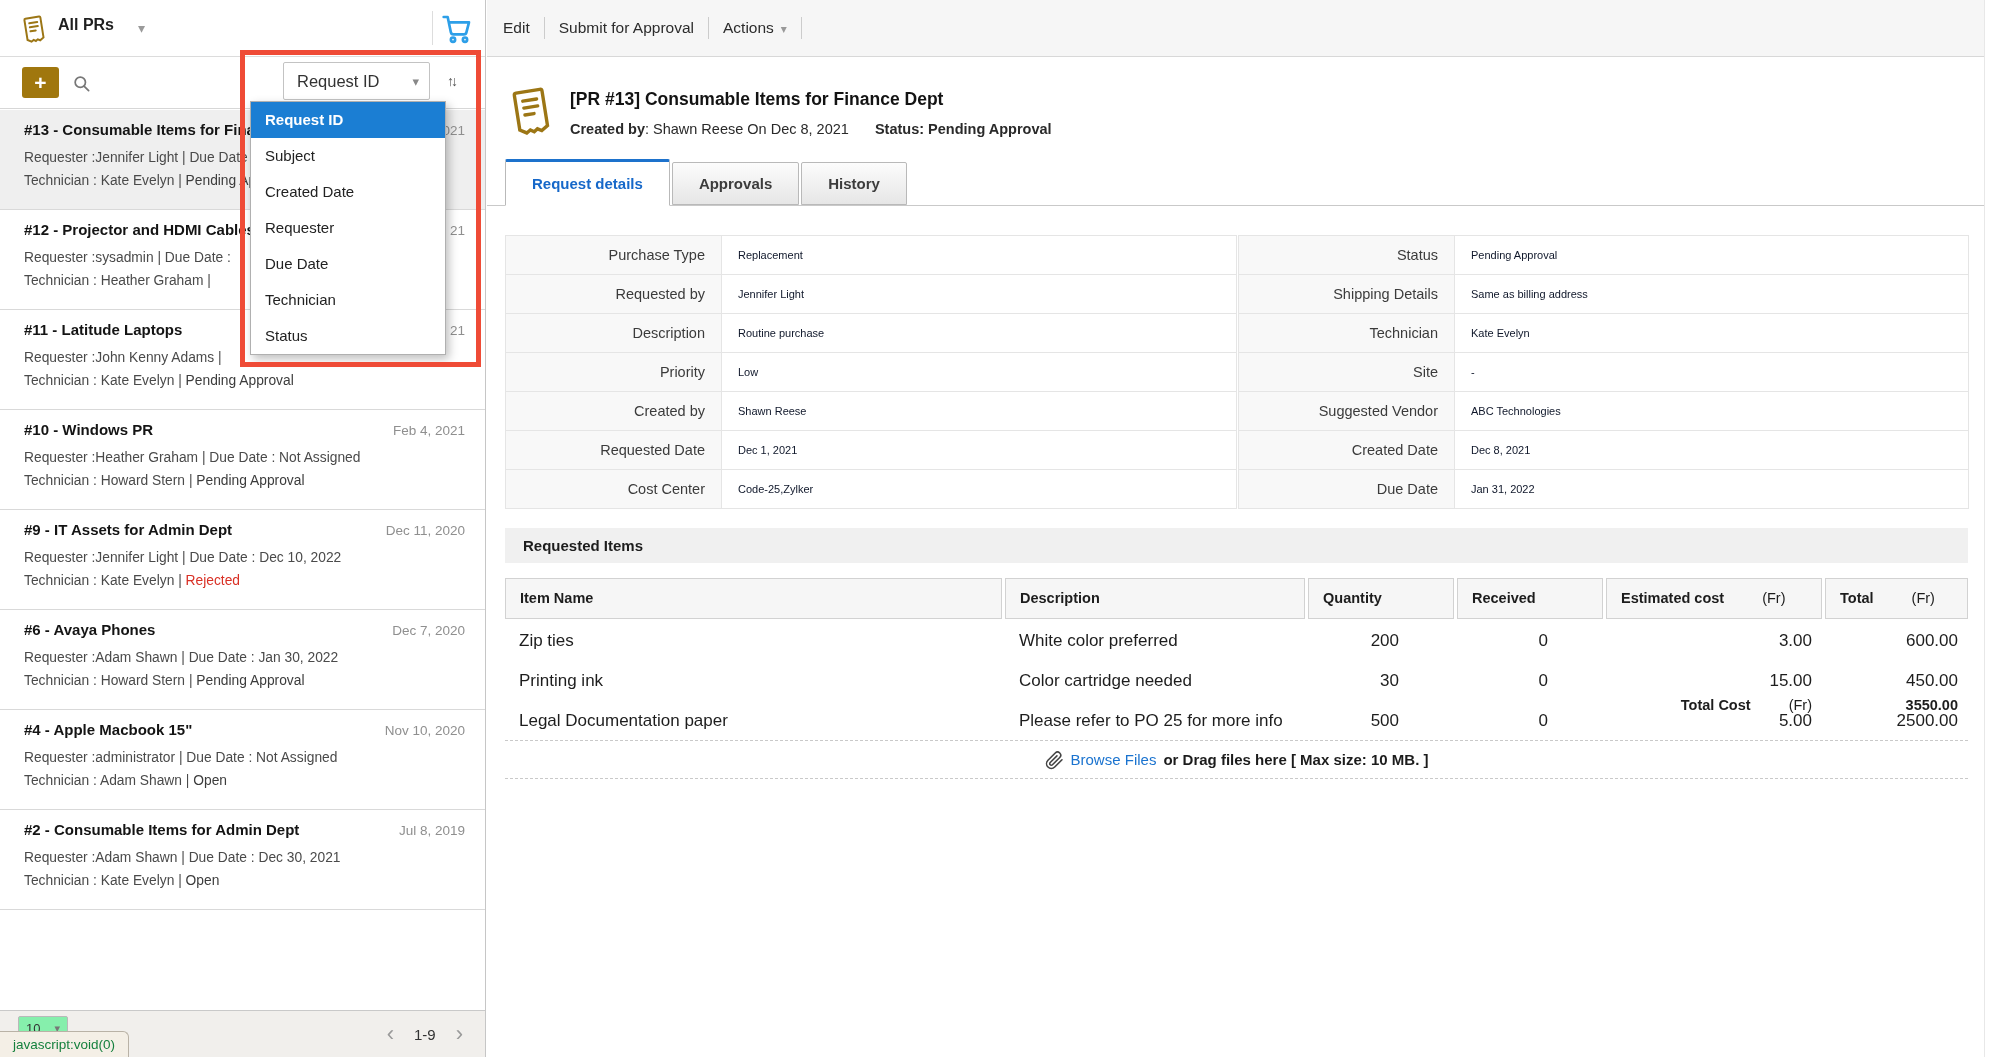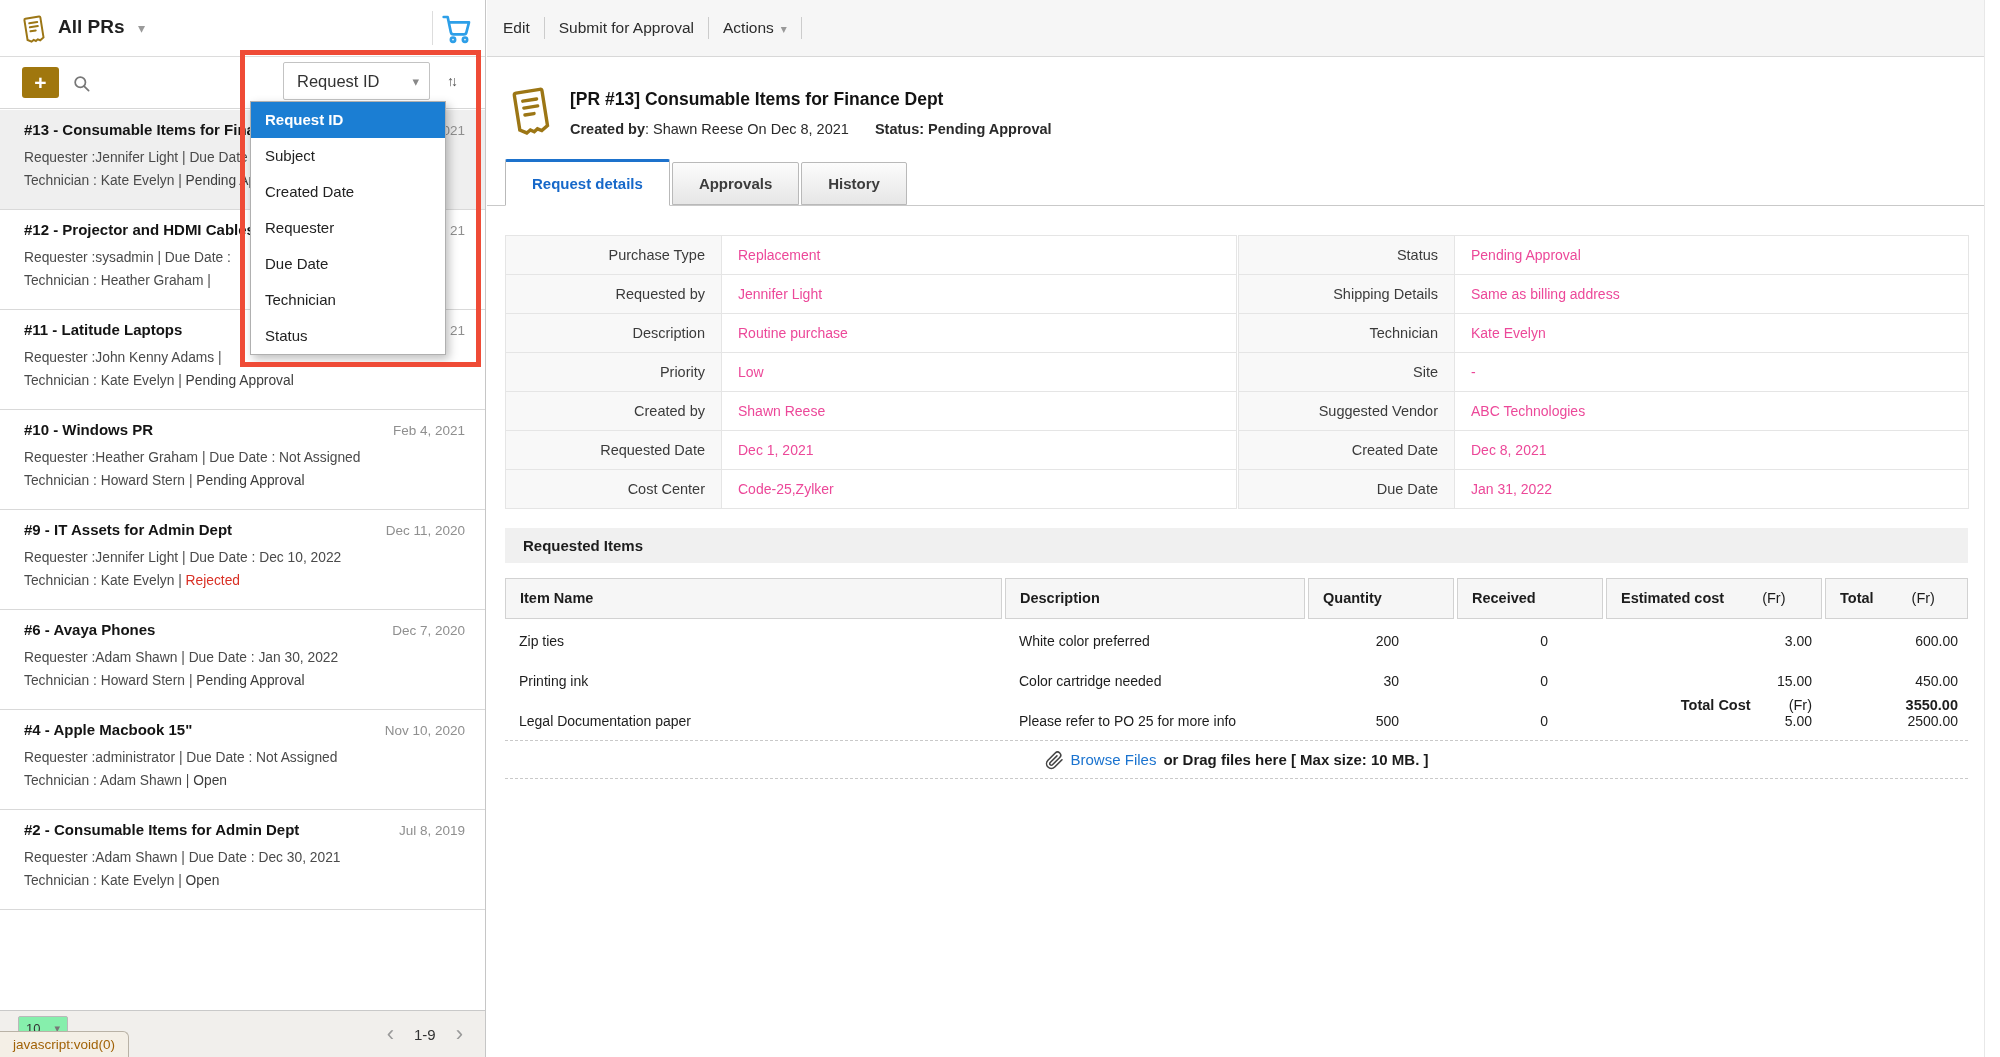--- a/index.html
+++ b/index.html
@@ -3,21 +3,21 @@
 <meta charset="utf-8">
 <style>
   * { margin:0; padding:0; box-sizing:border-box; }
   body { font-family:"Liberation Sans", sans-serif; background:#fff; }
   .screen { position:relative; width:2000px; height:1057px; overflow:hidden; background:#fff; }
 
   
   .sidebar { position:absolute; left:0; top:0; width:486px; height:1057px; background:#fff; border-right:1px solid #c6c6c6; }
   .sb-header { position:relative; height:57px; border-bottom:1px solid #dcdcdc; }
   .sb-doc-icon { position:absolute; left:20px; top:14px; width:28px; height:30px; }
-  .sb-title { position:absolute; left:58px; top:16px; font-size:19px; font-weight:bold; color:#1f1f1f; cursor:pointer; }
+  .sb-title { position:absolute; left:58px; top:16px; font-size:16px; font-weight:bold; color:#1f1f1f; cursor:pointer; }
   .sb-title-caret { position:absolute; left:138px; top:20px; color:#9a9a9a; font-size:14px; cursor:pointer; }
   .sb-vdiv { position:absolute; right:52px; top:11px; bottom:11px; width:1px; background:#ddd; }
   .sb-cart { position:absolute; right:12px; top:13px; width:32px; height:32px; cursor:pointer; }
   .sb-search { position:relative; height:52px; border-bottom:1px solid #d7d7d7; }
   .add-btn { position:absolute; left:22px; top:10px; width:37px; height:31px; background:#a0770e; color:#fff; border:none; border-radius:3px; font-size:21px; font-weight:bold; line-height:28px; cursor:pointer; }
   .search-icon { position:absolute; left:72px; top:17px; width:19px; height:19px; cursor:pointer; }
 
   .pr-list { position:absolute; left:0; top:110px; width:485px; height:900px; overflow:hidden; }
   .pr-item { position:relative; height:100px; border-bottom:1px solid #d9d9d9; background:#fff; padding:11px 20px 0 24px; cursor:pointer; }
   .pr-item.selected { background:#efefef; }
@@ -53,31 +53,31 @@
   .tabs { position:absolute; left:18px; top:159px; display:flex; gap:2px; align-items:flex-end; z-index:2; }
   .tab { height:43px; display:flex; align-items:center; padding:0 26px; background:linear-gradient(#fcfcfc,#e6e6e6); border:1px solid #b9b9b9; font-size:15px; font-weight:bold; color:#3c3c3c; cursor:pointer; border-radius:2px 2px 0 0; }
   .tab.active { height:47px; background:#fff; border-top:3px solid #1d72cc; border-bottom:1px solid #fff; margin-bottom:-1px; color:#1668c9; }
   .tabs-rule { position:absolute; left:0; top:205px; width:100%; height:1px; background:#c9c9c9; }
 
   .dtable { position:absolute; top:235px; border:1px solid #e5e5e5; border-bottom:none; }
   .dtable.left  { left:18px;  width:732px; }
   .dtable.right { left:751px; width:731px; }
   .drow { display:flex; height:39px; border-bottom:1px solid #e5e5e5; }
   .dlabel { width:216px; background:#f8f8f8; border-right:1px solid #e5e5e5; text-align:right; padding-right:16px; font-size:14.5px; color:#3b3b3b; line-height:38px; white-space:nowrap; }
-  .dvalue { flex:1; padding-left:16px; font-size:14px; color:#ec4899; line-height:38px; white-space:nowrap; }
+  .dvalue { flex:1; padding-left:16px; font-size:11px; color:#0f172a; line-height:38px; white-space:nowrap; }
 
   .ri-bar { position:absolute; left:18px; top:528px; width:1463px; height:35px; background:#f0f0f0; font-size:15px; font-weight:bold; color:#1d1d1d; line-height:35px; padding-left:18px; }
 
   .igrid { display:grid; grid-template-columns:497px 300px 146px 146px 216px 143px; column-gap:3px; }
   .it-head { position:absolute; left:18px; top:578px; width:1463px; }
   .it-head .hc { height:41px; background:#f6f6f6; border:1px solid #d2d2d2; font-size:14.5px; font-weight:bold; color:#1d1d1d; line-height:39px; padding-left:14px; white-space:nowrap; }
   .hc .sfx, .it-total .sfx { font-weight:normal;padding-left:34px; }
   .it-body { position:absolute; left:18px; top:621px; width:1463px; }
   .irow { height:40px; }
-  .irow div { font-size:14px; color:#1d1d1d; line-height:40px; white-space:nowrap; }
+  .irow div { font-size:17px; color:#1d1d1d; line-height:40px; white-space:nowrap; }
   .irow .c0, .irow .c1 { padding-left:14px; }
   .irow .c2, .irow .c3 { text-align:right; padding-right:55px; }
   .irow .c4, .irow .c5 { text-align:right; padding-right:10px; }
   .it-total { position:absolute; left:18px; top:688px; width:1463px; }
   .it-total div { font-size:14.5px; line-height:34px; }
   .it-total .c4 { text-align:right; padding-right:10px; font-weight:bold; color:#1d1d1d; }
   .it-total .c5 { text-align:right; padding-right:10px; font-weight:bold; color:#1d1d1d; }
 
   .attach { position:absolute; left:18px; top:740px; width:1463px; height:39px; border-top:1px dashed #c9c9c9; border-bottom:1px dashed #c9c9c9; display:flex; align-items:center; justify-content:center; gap:7px; }
   .attach .clip { width:19px; height:19px; margin-top:2px; }
@@ -89,21 +89,21 @@
   
   .sel-box { position:absolute; left:283px; top:62px; width:147px; height:38px; background:#fff; border:1px solid #c3c3c3; border-radius:2px; z-index:40; display:flex; align-items:center; justify-content:space-between; padding:0 10px 0 13px; cursor:pointer; }
   .sel-box .val { font-size:16.5px; color:#333; }
   .sel-box .caret { color:#888; font-size:13px; }
   .sort-ind { position:absolute; left:447px; top:73px; z-index:30; font-size:14px; color:#555; letter-spacing:-3px; cursor:pointer; }
   .sel-menu { position:absolute; left:250px; top:101px; width:196px; background:#fff; border:1px solid #b0b0b0; box-shadow:3px 4px 9px rgba(0,0,0,0.25); z-index:41; }
   .opt { height:36px; line-height:36px; padding-left:14px; font-size:15px; color:#222; cursor:pointer; white-space:nowrap; }
   .opt.sel { background:#1b7ed3; color:#fff; font-weight:bold; }
   .red-rect { position:absolute; left:240px; top:50px; width:241px; height:317px; border:5px solid #ef4b36; z-index:45; pointer-events:none; }
 
-  .status-tooltip { position:absolute; left:0; bottom:0; height:26px; padding:0 13px; background:#f4efe6; border:1px solid #b9b2a6; border-left:none; border-bottom:none; border-radius:0 6px 0 0; display:flex; align-items:center; font-size:13.5px; color:#a16207; z-index:70; }
+  .status-tooltip { position:absolute; left:0; bottom:0; height:26px; padding:0 13px; background:#f4efe6; border:1px solid #b9b2a6; border-left:none; border-bottom:none; border-radius:0 6px 0 0; display:flex; align-items:center; font-size:13.5px; color:#15803d; z-index:70; }
 </style>
 </head>
 <body>
 
 <div class="screen">
 
   <aside class="sidebar">
     <div class="sb-header">
       <span class="sb-doc-icon">
         <svg viewBox="0 0 24 26" width="28" height="30">

